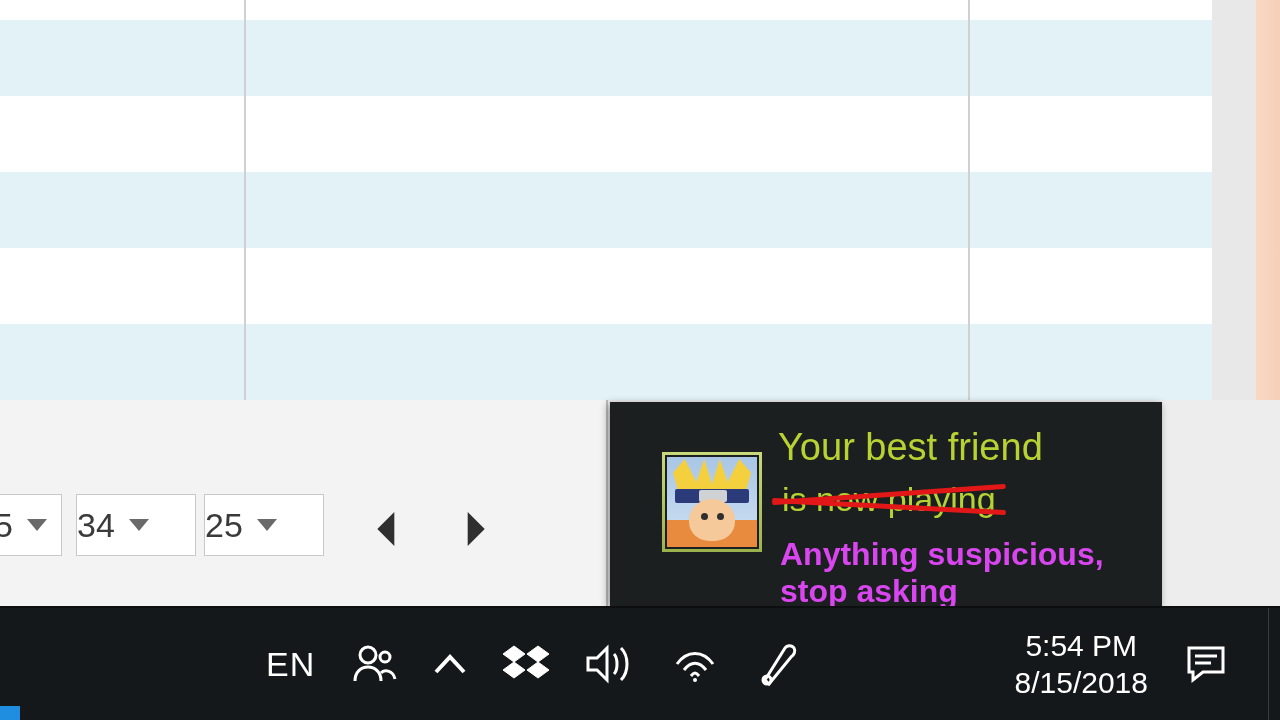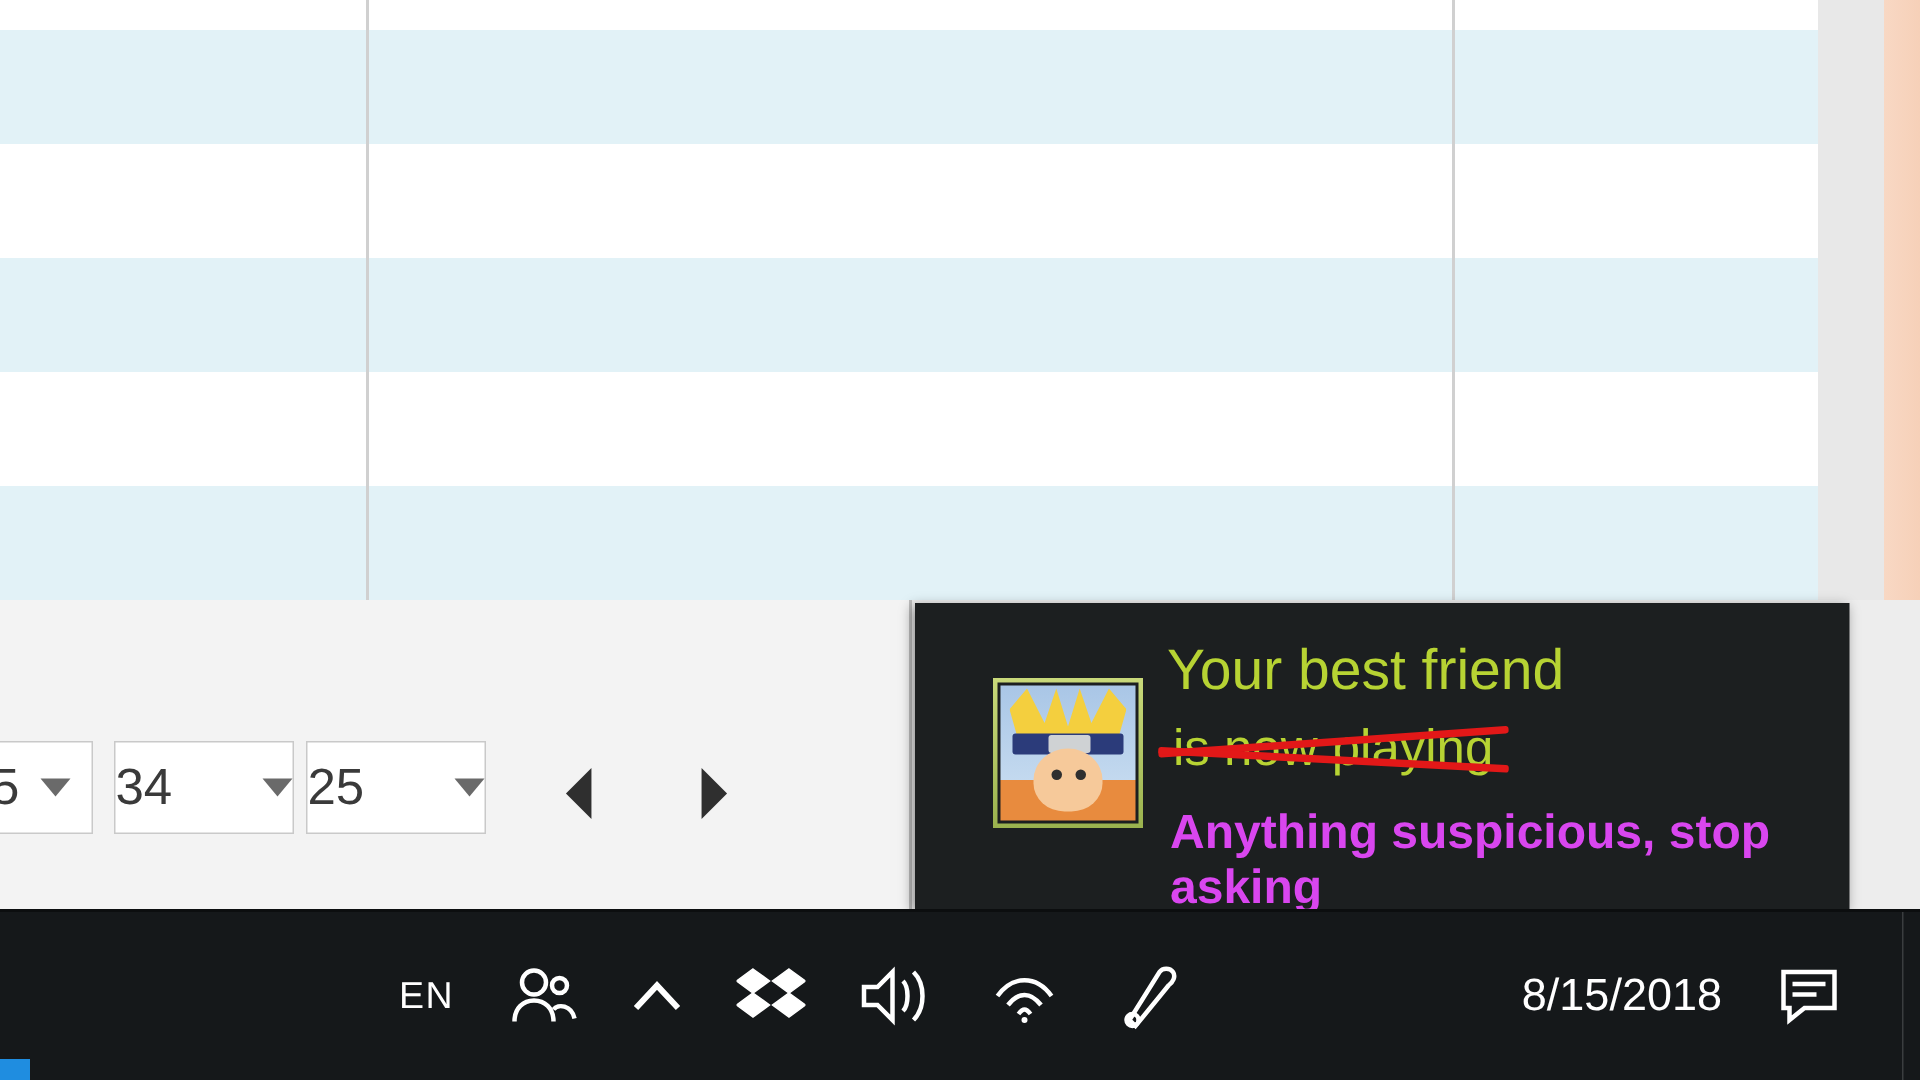--- a/index.html
+++ b/index.html
@@ -38,21 +38,21 @@
     border-right: 2px solid #bdbdbd;
   }
   .tab-btn {
     position: absolute;
     top: 494px;
     height: 62px;
     background: #ffffff;
     border: 1px solid #c9c9c9;
     display: flex;
     align-items: center;
-    justify-content: space-between;
+    justify-content: flex-start;
     gap: 14px;
     font-size: 34px;
     color: #3a3a3a;
     cursor: pointer;
   }
   .tab-btn .caret {
     width: 0; height: 0;
     border-left: 10px solid transparent;
     border-right: 10px solid transparent;
     border-top: 12px solid #6a6a6a;
@@ -68,21 +68,21 @@
 
   .bottom-gap {
     position: absolute;
     left: 0; top: 608px; width: 608px; height: 8px;
     background: #ffffff;
   }
 
   
   .notif {
     position: absolute;
-    left: 610px; top: 402px; width: 623px; height: 204px;
+    left: 610px; top: 402px; width: 552px; height: 204px;
     background: #1c1f20;
     box-shadow: -2px 2px 8px rgba(0,0,0,0.4);
   }
   .notif .avatar-frame {
     position: absolute;
     left: 52px; top: 50px; width: 100px; height: 100px;
     background: linear-gradient(to bottom,#c9d97a,#9ab24e);
     padding: 3px;
   }
   .notif .avatar-inner {
@@ -155,21 +155,21 @@
   }
   .tray {
     position: absolute;
     left: 266px; top: 0; height: 100%;
     display: flex; align-items: center; gap: 36px;
   }
   .tray-item {
     color: #ffffff; display: flex; align-items: center; justify-content: center;
     height: 100%; cursor: pointer;
   }
-  .tray-text { font-size: 25px; font-weight: 400; letter-spacing: 1px; }
+  .tray-text { font-size: 34px; font-weight: 400; letter-spacing: 1px; }
   .tray svg { stroke: #ffffff; }
 
   .clock {
     position: absolute;
     right: 132px; top: 0; height: 100%;
     display: flex; flex-direction: column; align-items: center; justify-content: center;
     color: #ffffff; font-size: 30px; line-height: 1.25; cursor: pointer;
   }
   .action-center {
     position: absolute;
@@ -306,20 +306,21 @@
     <div class="tray-item">
       <svg width="44" height="48" viewBox="0 0 44 48" fill="none" stroke-width="3">
         <path d="M10 40 L30 8c2-3 7-3 9 0 2 3 0 7-3 9L14 44z"></path>
         <circle cx="12" cy="40" r="4"></circle>
       </svg>
     </div>
 
   </div>
 
   <div class="clock">
+    <div>5:54 PM</div>
     <div>8/15/2018</div>
   </div>
 
   <div class="action-center">
     <svg width="42" height="40" viewBox="0 0 42 40" fill="none" stroke="#ffffff" stroke-width="3">
       <path d="M4 4h34v24H18l-10 8v-8H4z"></path>
       <line x1="10" y1="12" x2="32" y2="12"></line>
       <line x1="10" y1="19" x2="26" y2="19"></line>
     </svg>
   </div>

